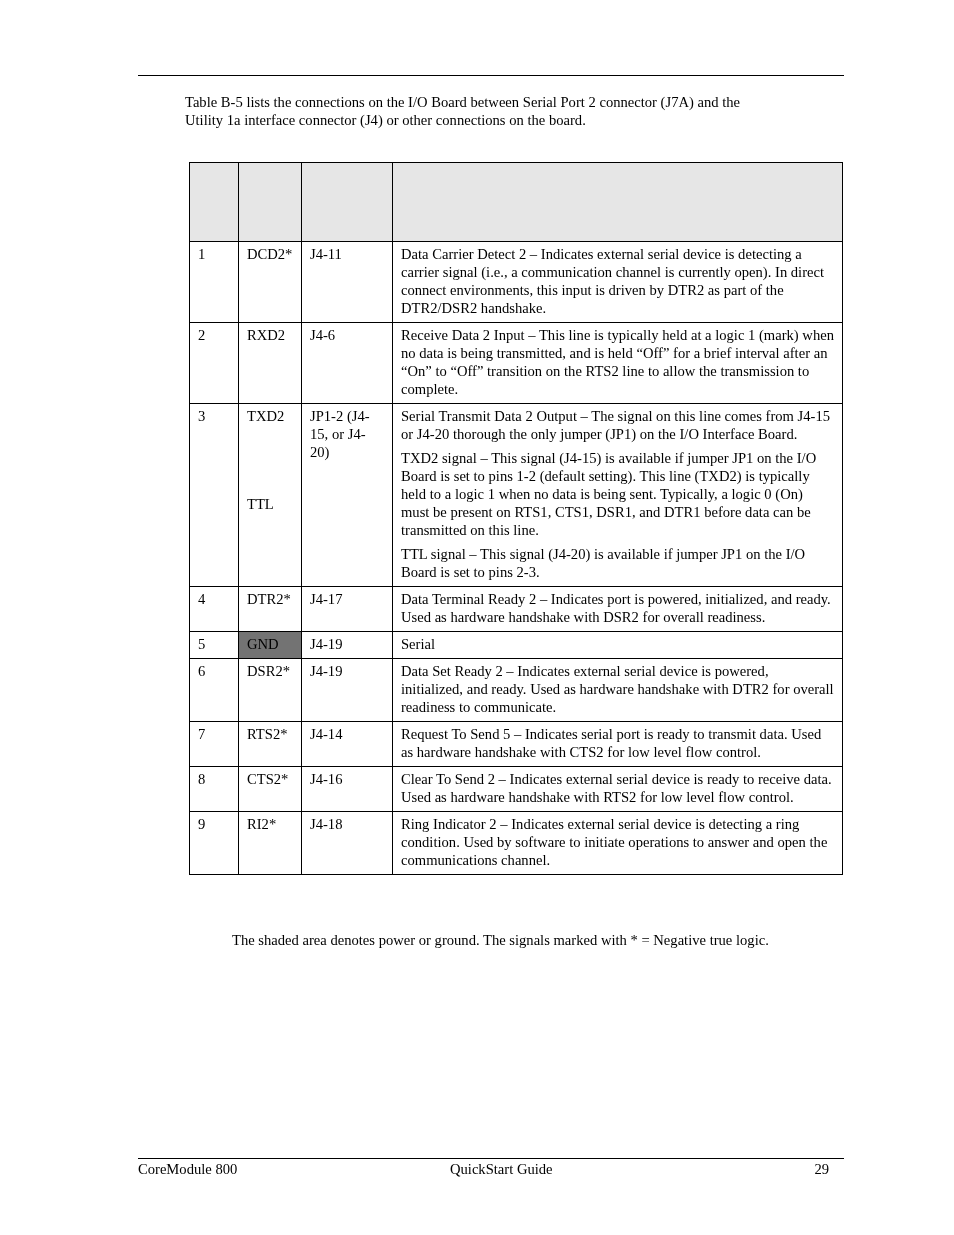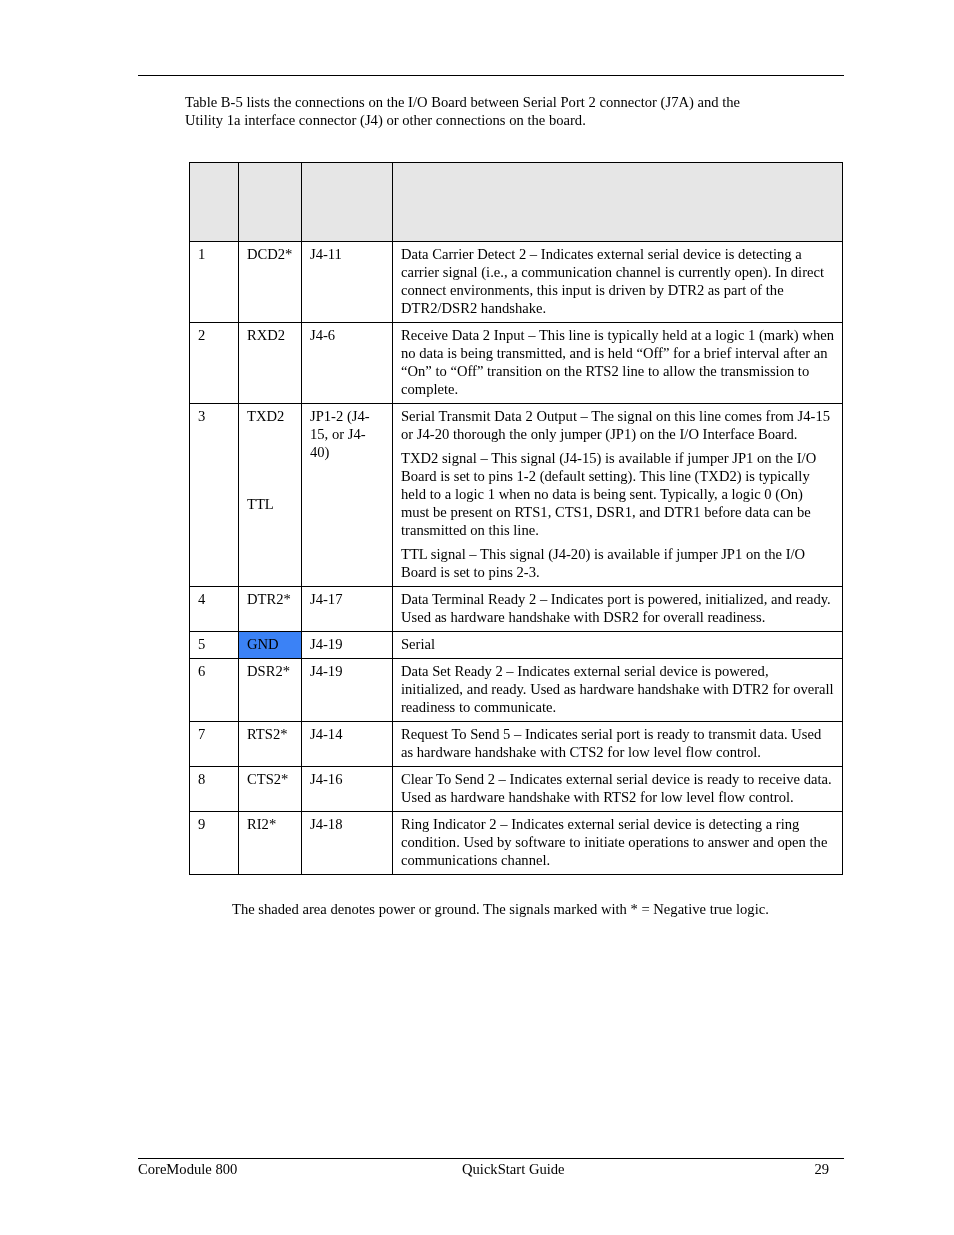--- a/index.html
+++ b/index.html
@@ -17,28 +17,28 @@
     position: absolute; left: 189px; top: 162px; width: 653px;
     border-collapse: collapse; table-layout: fixed;
   }
   table.pins td, table.pins th {
     border: 1px solid #000; vertical-align: top; padding: 3px 8px 5px 8px;
     font-weight: normal; text-align: left;
   }
   table.pins th { background: #e6e6e6; height: 70px; }
   col.c1 { width: 49px; } col.c2 { width: 63px; } col.c3 { width: 91px; } col.c4 { width: 450px; }
   td.center { text-align: right; }
-  td.shaded { background: #3b82f6; }
+  td.shaded { background: #737373; }
   .desc p { margin: 0 0 6px 0; }
   .desc p:last-child { margin-bottom: 0; }
   .sig-sub { display: block; margin-top: 70px; }
-  .note { position: absolute; left: 232px; top: 900px; width: 600px; }
+  .note { position: absolute; left: 232px; top: 931px; width: 600px; }
   .footer { position: absolute; top: 1160px; left: 138px; width: 706px; height: 20px; text-align: center; }
   .footer .left { position: absolute; left: 0; }
-  .footer .center { position: absolute; left: 324px; }
+  .footer .center { position: absolute; left: 312px; }
   .footer .right { position: absolute; right: 15px; }
 </style>
 </head>
 <body>
 
 <div class="rule rule-top"></div>
 
 <div class="intro">
   <p>Table B-5 lists the connections on the I/O Board between Serial Port 2 connector (J7A) and the</p>
   <p>Utility 1a interface connector (J4) or other connections on the board.</p>
@@ -75,21 +75,21 @@
       <td class="desc">
           <p>Receive Data 2 Input – This line is typically held at a logic 1 (mark) when no data is being transmitted, and is held “Off” for a brief interval after an “On” to “Off” transition on the RTS2 line to allow the transmission to complete.</p>
         </td>
     </tr>
     <tr>
       <td>3</td>
       <td>
         <span>TXD2</span>
         <span class="sig-sub">TTL</span>
       </td>
-      <td class="center">JP1-2 (J4-15, or J4-40)</td>
+      <td class="center">JP1-2 (J4-15, or J4-20)</td>
       <td class="desc">
         <p>Serial Transmit Data 2 Output – The signal on this line comes from J4-15 or J4-20 thorough the only jumper (JP1) on the I/O Interface Board.</p>
         <p>TXD2 signal – This signal (J4-15) is available if jumper JP1 on the I/O Board is set to pins 1-2 (default setting).  This line (TXD2) is typically held to a logic 1 when no data is being sent.  Typically, a logic 0 (On) must be present on RTS1, CTS1, DSR1, and DTR1 before data can be transmitted on this line.</p>
         <p>TTL signal – This signal (J4-20) is available if jumper JP1 on the I/O Board is set to pins 2-3.</p>
       </td>
     </tr>
     <tr>
       <td>4</td>
       <td>DTR2*</td>
       <td class="center">J4-17</td>

